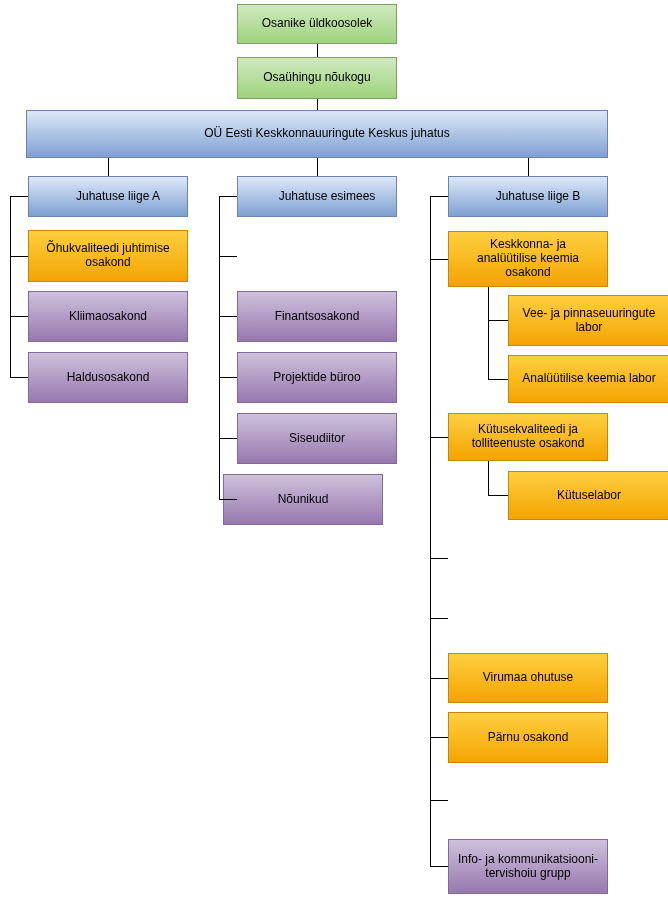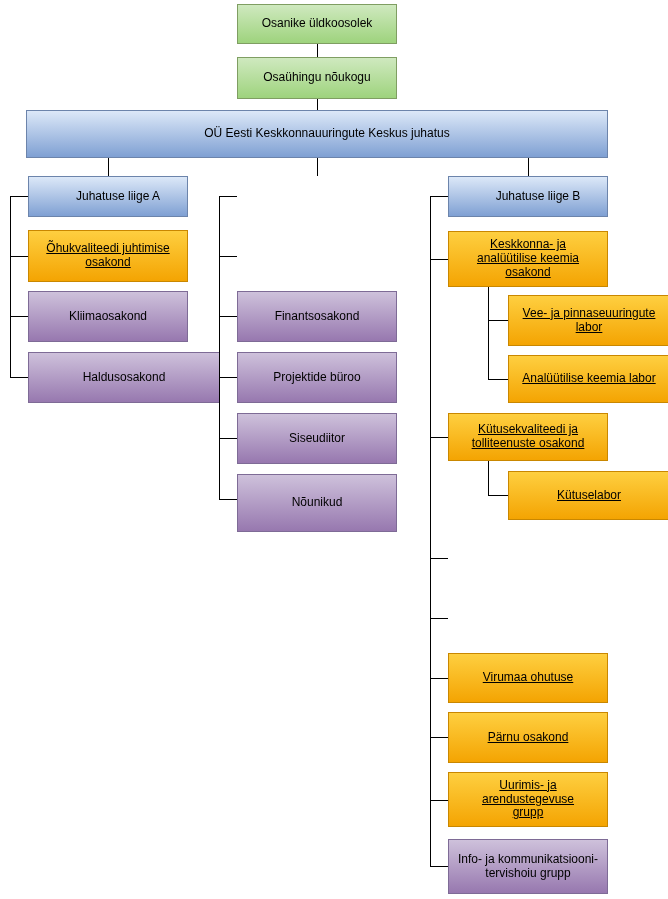--- a/index.html
+++ b/index.html
@@ -25,64 +25,62 @@
     border:1px solid #7f9e62;
   }
   .blue{
     background:linear-gradient(#dce8f8,#7fa0d3);
     border:1px solid #6c84ab;
     padding-left:24px;
   }
   .orange{
     background:linear-gradient(#fecf40,#f4a402);
     border:1px solid #c98700;
-    text-decoration:underline;
   }
   .purple{
     background:linear-gradient(#cec1db,#9778af);
     border:1px solid #7e6b96;
   }
   .lh{position:absolute;height:1px;background:#000;}
   .lv{position:absolute;width:1px;background:#000;}
 </style>
 </head>
 <body>
 
 <div id="canvas">
 
   <div class="node green" style="left:237px;top:4px;width:160px;height:40px">Osanike üldkoosolek</div>
   <div class="node green" style="left:237px;top:57px;width:160px;height:42px">Osaühingu nõukogu</div>
   <div class="node blue" style="left:26px;top:110px;width:582px;height:48px">OÜ Eesti Keskkonnauuringute Keskus juhatus</div>
 
   <div class="node blue" style="left:28px;top:176px;width:160px;height:41px">Juhatuse liige A</div>
+  <div class="node blue" style="left:237px;top:176px;width:160px;height:41px">Juhatuse esimees</div>
   <div class="node blue" style="left:448px;top:176px;width:160px;height:41px">Juhatuse liige B</div>
 
   <div class="node orange" style="left:28px;top:230px;width:160px;height:52px">Õhukvaliteedi juhtimise
 osakond</div>
   <div class="node purple" style="left:28px;top:291px;width:160px;height:51px">Kliimaosakond</div>
-  <div class="node purple" style="left:28px;top:352px;width:192px;height:51px">Haldusosakond</div>
+  <div class="node purple" style="left:28px;top:352px;width:160px;height:51px">Haldusosakond</div>
 
   <div class="node purple" style="left:237px;top:291px;width:160px;height:51px">Finantsosakond</div>
   <div class="node purple" style="left:237px;top:352px;width:160px;height:51px">Projektide büroo</div>
   <div class="node purple" style="left:237px;top:413px;width:160px;height:51px">Siseudiitor</div>
-  <div class="node purple" style="left:237px;top:474px;width:160px;height:58px">Nõunikud</div>
+  <div class="node purple" style="left:223px;top:474px;width:160px;height:51px">Nõunikud</div>
 
   <div class="node orange" style="left:448px;top:231px;width:160px;height:56px">Keskkonna- ja
 analüütilise keemia
 osakond</div>
   <div class="node orange" style="left:508px;top:295px;width:162px;height:51px">Vee- ja pinnaseuuringute
 labor</div>
   <div class="node orange" style="left:508px;top:355px;width:162px;height:48px">Analüütilise keemia labor</div>
   <div class="node orange" style="left:448px;top:413px;width:160px;height:48px">Kütusekvaliteedi ja
 tolliteenuste osakond</div>
   <div class="node orange" style="left:508px;top:471px;width:162px;height:49px">Kütuselabor</div>
   <div class="node orange" style="left:448px;top:653px;width:160px;height:50px">Virumaa ohutuse</div>
   <div class="node orange" style="left:448px;top:712px;width:160px;height:51px">Pärnu osakond</div>
-  <div class="node orange" style="left:448px;top:772px;width:160px;height:55px">Uurimis- ja arendustegevuse
-grupp</div>
   <div class="node purple" style="left:448px;top:839px;width:160px;height:55px">Info- ja kommunikatsiooni-
 tervishoiu grupp</div>
 
   <div class="lv" style="left:317px;top:44px;height:13px"></div>
   <div class="lv" style="left:317px;top:99px;height:11px"></div>
   <div class="lv" style="left:108px;top:158px;height:18px"></div>
   <div class="lv" style="left:317px;top:158px;height:18px"></div>
   <div class="lv" style="left:528px;top:158px;height:18px"></div>
 
   <div class="lh" style="left:10px;top:196px;width:18px"></div>

